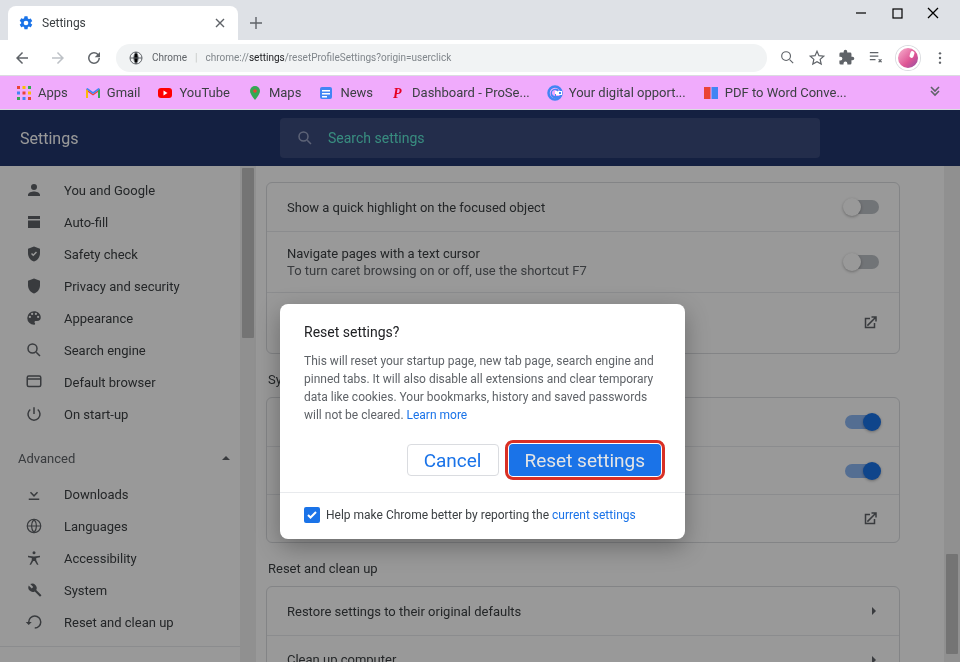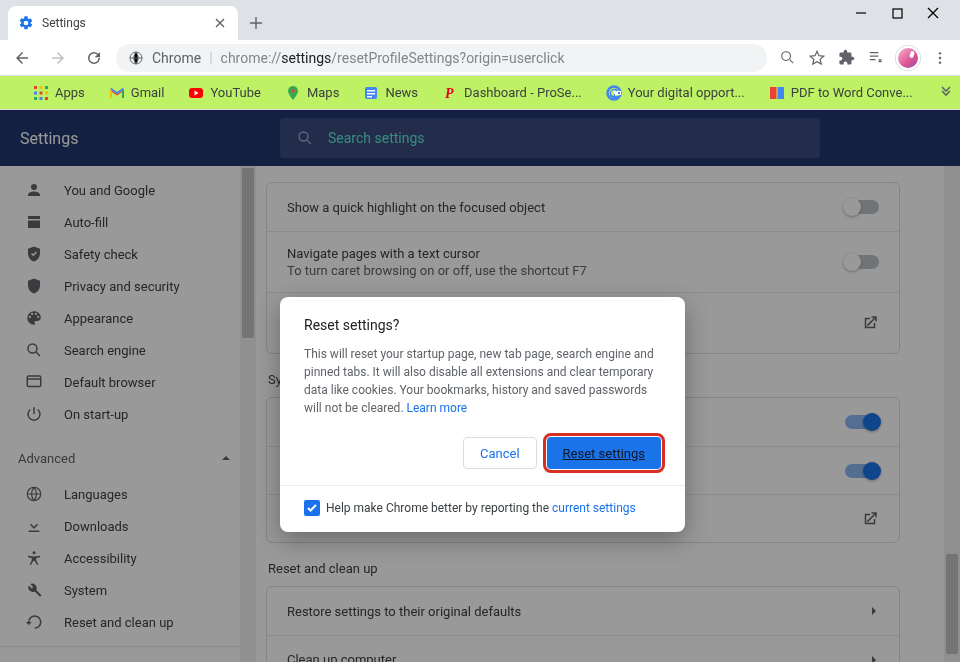--- a/index.html
+++ b/index.html
@@ -11,28 +11,28 @@
     .tab-favicon { width: 16px; height: 16px; display: flex; align-items: center; justify-content: center; }
     .tab-title { flex: 1; font-size: 12px; color: #3c4043; }
     .tab-close { width: 16px; height: 16px; display: flex; align-items: center; justify-content: center; color: #5f6368; font-size: 14px; cursor: pointer; }
     .new-tab { width: 28px; height: 28px; display: flex; align-items: center; justify-content: center; color: #5f6368; font-size: 18px; margin-left: 4px; margin-bottom: 3px; cursor: pointer; }
     .win-controls { position: absolute; right: 4px; top: 4px; display: flex; gap: 18px; padding-right: 14px; }
     .win-btn { width: 18px; height: 18px; display: flex; align-items: center; justify-content: center; cursor: pointer; }
 
     .toolbar { height: 36px; background: #fff; border-bottom: 1px solid #dadce0; display: flex; align-items: center; padding: 0 8px; gap: 8px; }
     .nav-btn { width: 28px; height: 28px; display: flex; align-items: center; justify-content: center; color: #5f6368; cursor: pointer; border-radius: 50%; }
     .nav-btn.disabled { color: #bdc1c6; }
-    .omnibox { flex: 1; height: 28px; background: #f1f3f4; border-radius: 14px; display: flex; align-items: center; padding: 0 12px; gap: 8px; color: #5f6368; font-size: 14px; }
+    .omnibox { flex: 1; height: 28px; background: #f1f3f4; border-radius: 14px; display: flex; align-items: center; padding: 0 12px; gap: 8px; color: #5f6368; font-size: 10px; }
     .omnibox .url { color: #202124; text-align: right; }
     .omnibox .url .dim { color: #80868b; }
     .toolbar-actions { display: flex; align-items: center; gap: 12px; padding: 0 4px; }
     .avatar { width: 24px; height: 24px; border-radius: 50%; background: linear-gradient(135deg, #f8b3d0 0%, #de5494 60%, #8c4da3 100%); border: 2px solid #fff; box-shadow: 0 0 0 1px #dadce0; position: relative; overflow: hidden; }
     .avatar::after { content: ''; position: absolute; top: 3px; left: 12px; width: 4px; height: 7px; background: #fff; border-radius: 2px; transform: rotate(18deg); }
 
-    .bookmarks { height: 34px; background: #bef264; border-bottom: 1px solid #dadce0; display: flex; align-items: center; padding: 0 27px; gap: 12px; font-size: 13px; }
+    .bookmarks { height: 34px; background: #f0abfc; border-bottom: 1px solid #dadce0; display: flex; align-items: center; padding: 0 10px; gap: 5px; font-size: 13px; }
     .bm-item { display: flex; align-items: center; gap: 6px; padding: 4px 6px; color: #3c4043; cursor: pointer; white-space: nowrap; }
     .bm-icon { width: 16px; height: 16px; display: flex; align-items: center; justify-content: center; }
     .bm-chevron { margin-left: auto; padding: 0 8px; color: #5f6368; }
 
     
     .settings-header { height: 56px; background: #22366d; display: flex; align-items: center; padding: 0 20px; color: #fff; gap: 40px; }
     .settings-title { font-size: 16px; font-weight: 400; width: 220px; }
     .settings-search { background: #3b4b7d; height: 40px; width: 540px; border-radius: 4px; display: flex; align-items: center; padding: 0 16px; gap: 14px; color: #9ba6c7; }
     .settings-search-input { color: #5eead4; font-size: 14px; }
 
@@ -59,27 +59,27 @@
     .toggle { width: 34px; height: 14px; background: #bdc1c6; border-radius: 7px; position: relative; }
     .toggle::after { content: ''; position: absolute; width: 18px; height: 18px; background: #fff; border-radius: 50%; top: -2px; left: -2px; box-shadow: 0 1px 3px rgba(0,0,0,0.3); }
     .toggle.on { background: #8db7f4; }
     .toggle.on::after { background: #1a73e8; left: 18px; }
     .ext-icon { width: 18px; height: 18px; color: #5f6368; }
     .section-label { font-size: 13px; color: #3c4043; margin: 18px 0 10px 2px; }
     .arrow-icon { color: #5f6368; }
 
     
     .overlay { position: absolute; top: 110px; left: 0; right: 0; bottom: 0; background: rgba(0,0,0,0.4); }
-    .modal { position: absolute; top: 297px; left: 280px; width: 405px; background: #fff; border-radius: 8px; box-shadow: 0 8px 24px rgba(0,0,0,0.3); padding: 20px 24px 16px; z-index: 100; }
+    .modal { position: absolute; top: 304px; left: 280px; width: 405px; background: #fff; border-radius: 8px; box-shadow: 0 8px 24px rgba(0,0,0,0.3); padding: 20px 24px 16px; z-index: 100; }
     .modal-title { font-size: 14px; color: #202124; margin-bottom: 12px; }
     .modal-body { font-size: 12px; color: #5f6368; line-height: 1.5; }
     .modal-body a { color: #1a73e8; text-decoration: none; }
     .modal-actions { display: flex; justify-content: flex-end; gap: 10px; margin-top: 20px; }
-    .btn { height: 32px; padding: 0 16px; border-radius: 4px; font-size: 13px; display: flex; align-items: center; cursor: pointer; border: 1px solid #dadce0; background: #fff; color: #1a73e8; }
-    .btn.primary { background: #1a73e8; color: #0f172a; border: none; outline: 3px solid #d93025; outline-offset: 1px; text-decoration: underline; }
+    .btn { height: 32px; padding: 0 16px; border-radius: 4px; font-size: 19px; display: flex; align-items: center; cursor: pointer; border: 1px solid #dadce0; background: #fff; color: #1a73e8; }
+    .btn.primary { background: #1a73e8; color: #e5e5e5; border: none; outline: 3px solid #d93025; outline-offset: 1px; }
     .modal-divider { height: 1px; background: #e8eaed; margin: 16px -24px 14px; }
     .modal-checkbox-row { display: flex; align-items: center; gap: 6px; font-size: 12px; color: #3c4043; }
     .checkbox { width: 16px; height: 16px; background: #1a73e8; border-radius: 2px; display: flex; align-items: center; justify-content: center; color: #fff; }
 
     svg { display: block; }
   </style>
 </head>
 <body>
 
 <div class="titlebar">
@@ -358,33 +358,33 @@
           <span>Advanced</span>
           <span>
             <svg width="12" height="12" viewBox="0 0 12 12">
               <path fill="#5f6368" d="M2 8l4-4 4 4z"></path>
             </svg>
           </span>
         </div>
       <div class="nav-item">
           <span class="nav-icon">
             <svg width="18" height="18" viewBox="0 0 24 24">
+              <path fill="#5f6368" d="M12 3v10l-4-4-1.4 1.4L12 16l5.4-5.6L16 9l-4 4V3zM5 18h14v2H5z"></path>
+            </svg>
+          </span>
+          <span class="label">Downloads</span>
+        </div>
+      <div class="nav-item">
+          <span class="nav-icon">
+            <svg width="18" height="18" viewBox="0 0 24 24">
               <circle cx="12" cy="12" r="9" fill="none" stroke="#5f6368" stroke-width="1.6"></circle>
               <path stroke="#5f6368" stroke-width="1.6" fill="none" d="M3 12h18M12 3a14 14 0 010 18M12 3a14 14 0 000 18"></path>
             </svg>
           </span>
           <span class="label">Languages</span>
-        </div>
-      <div class="nav-item">
-          <span class="nav-icon">
-            <svg width="18" height="18" viewBox="0 0 24 24">
-              <path fill="#5f6368" d="M12 3v10l-4-4-1.4 1.4L12 16l5.4-5.6L16 9l-4 4V3zM5 18h14v2H5z"></path>
-            </svg>
-          </span>
-          <span class="label">Downloads</span>
         </div>
       <div class="nav-item">
           <span class="nav-icon">
             <svg width="18" height="18" viewBox="0 0 24 24">
               <circle cx="12" cy="5" r="2" fill="#5f6368"></circle>
               <path fill="#5f6368" d="M4 9l8 1 8-1v2l-5 1v3l3 6h-2l-3-5h-2l-3 5H6l3-6v-3L4 11z"></path>
             </svg>
           </span>
           <span class="label">Accessibility</span>
         </div>

